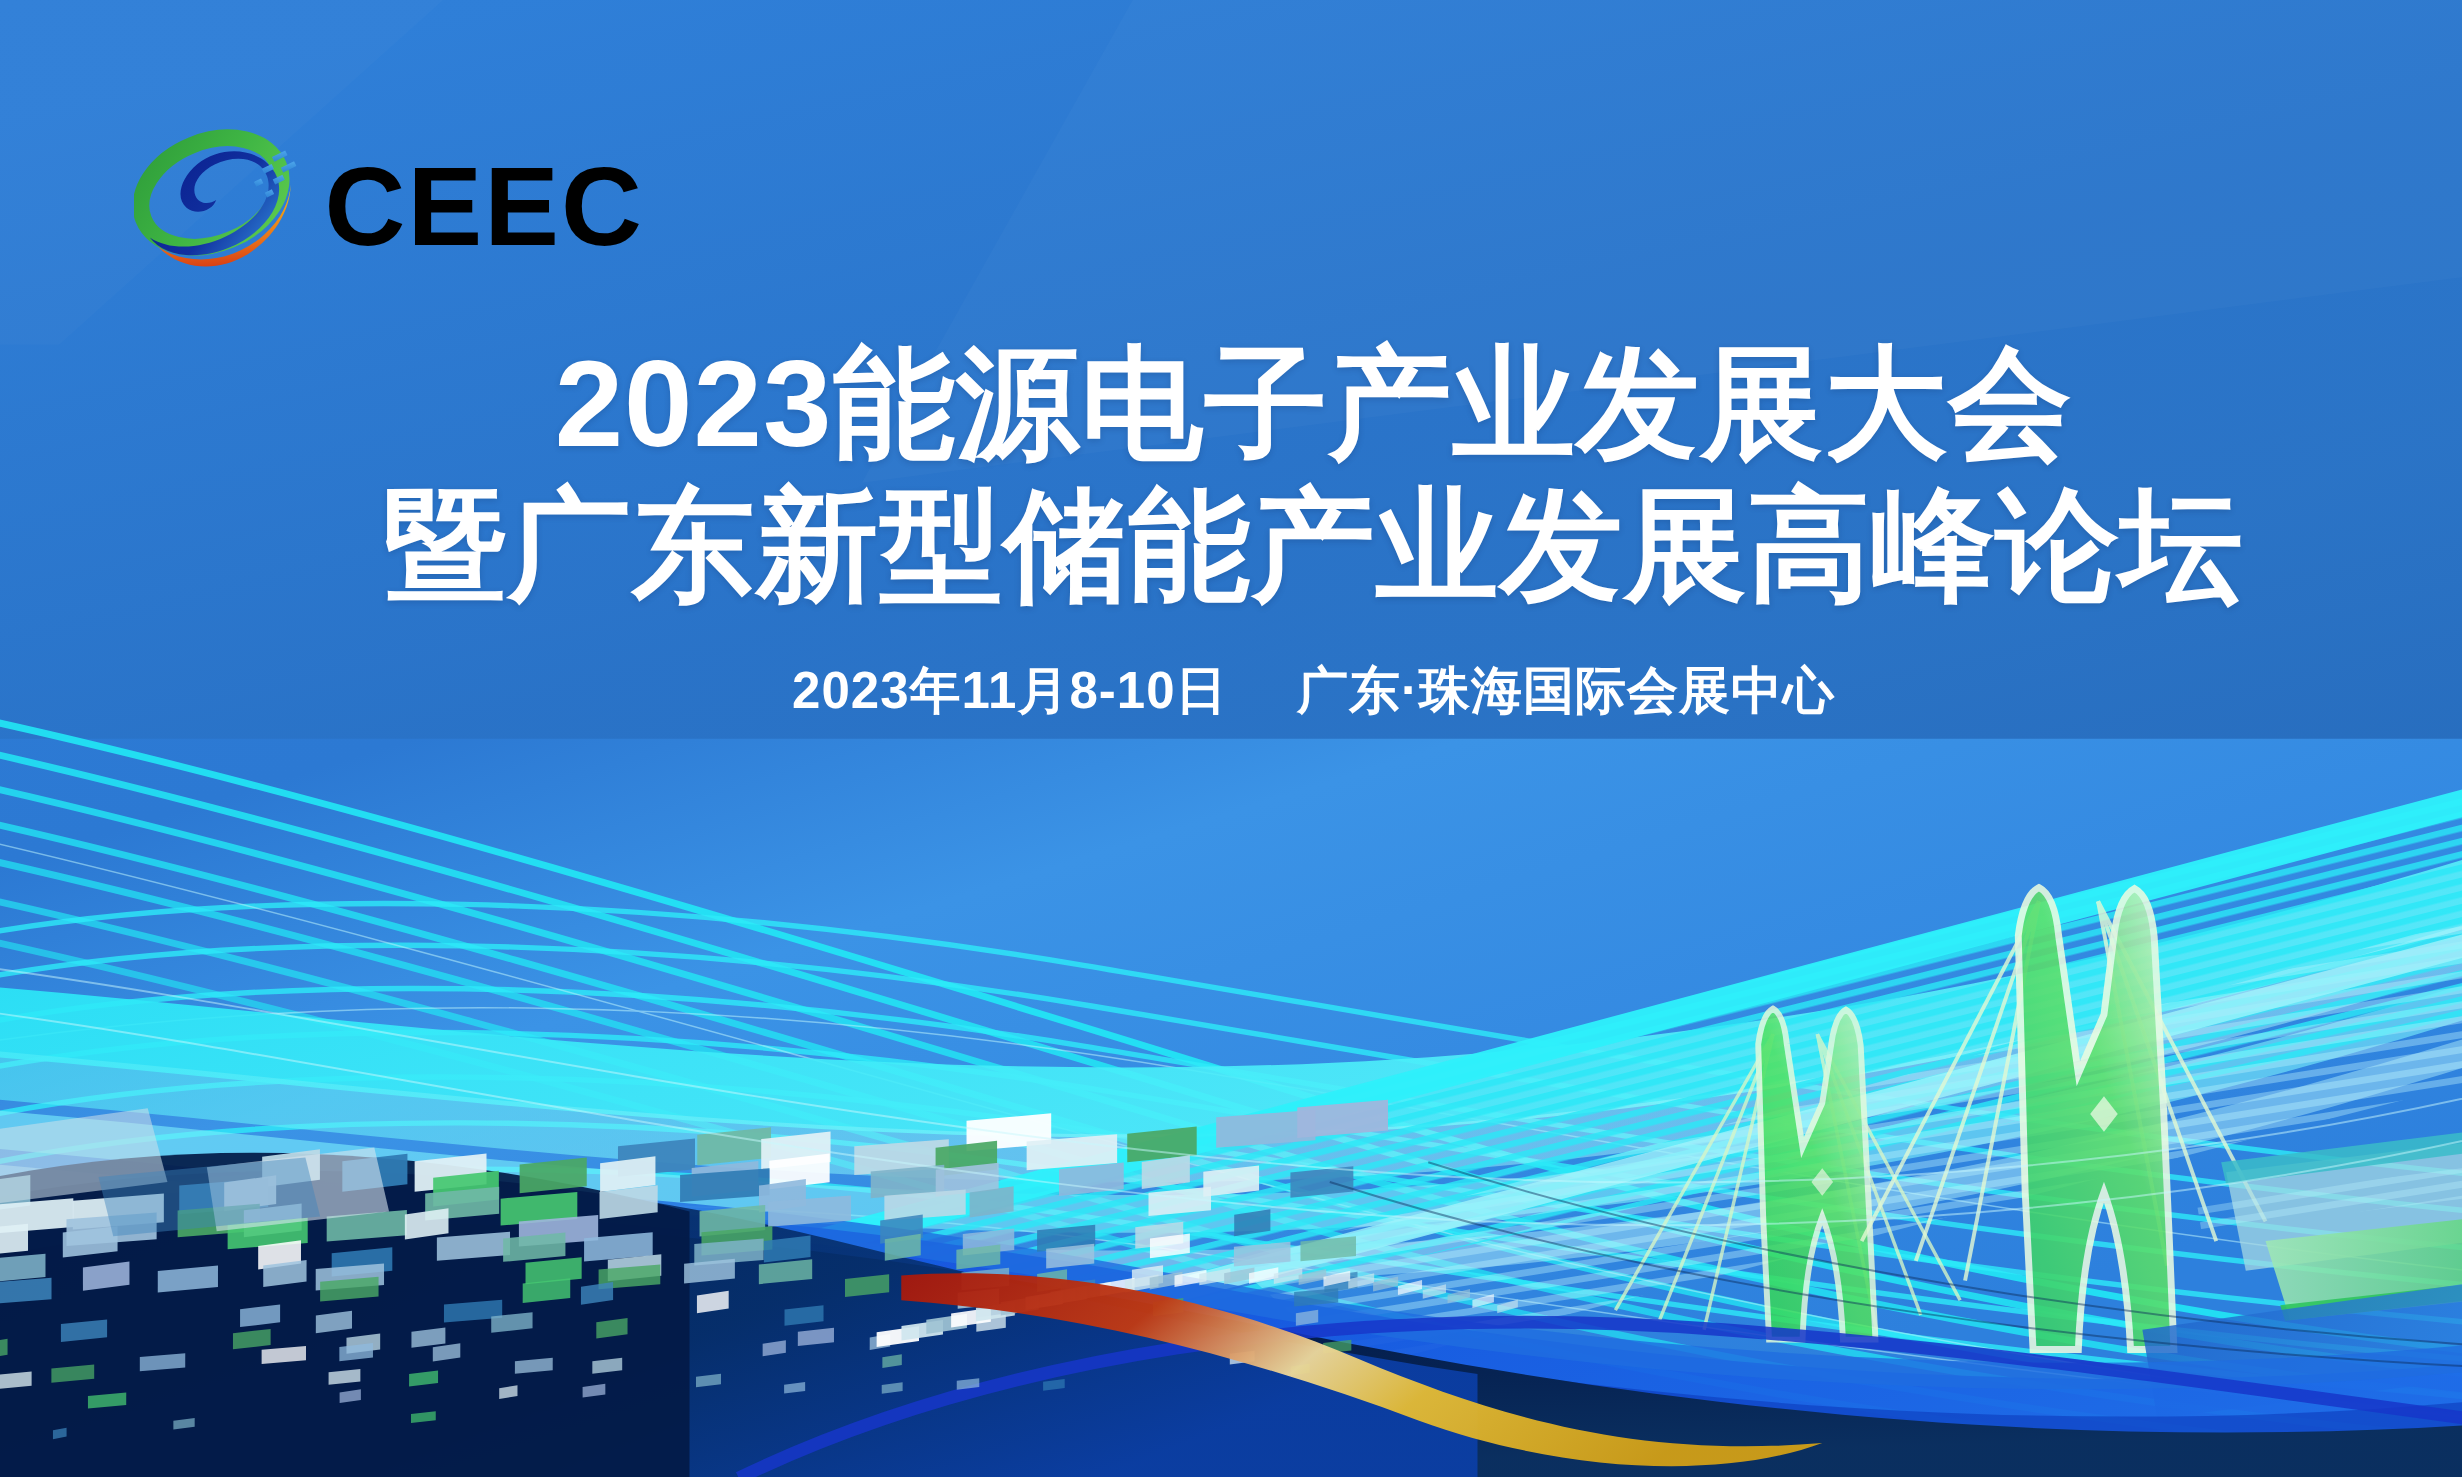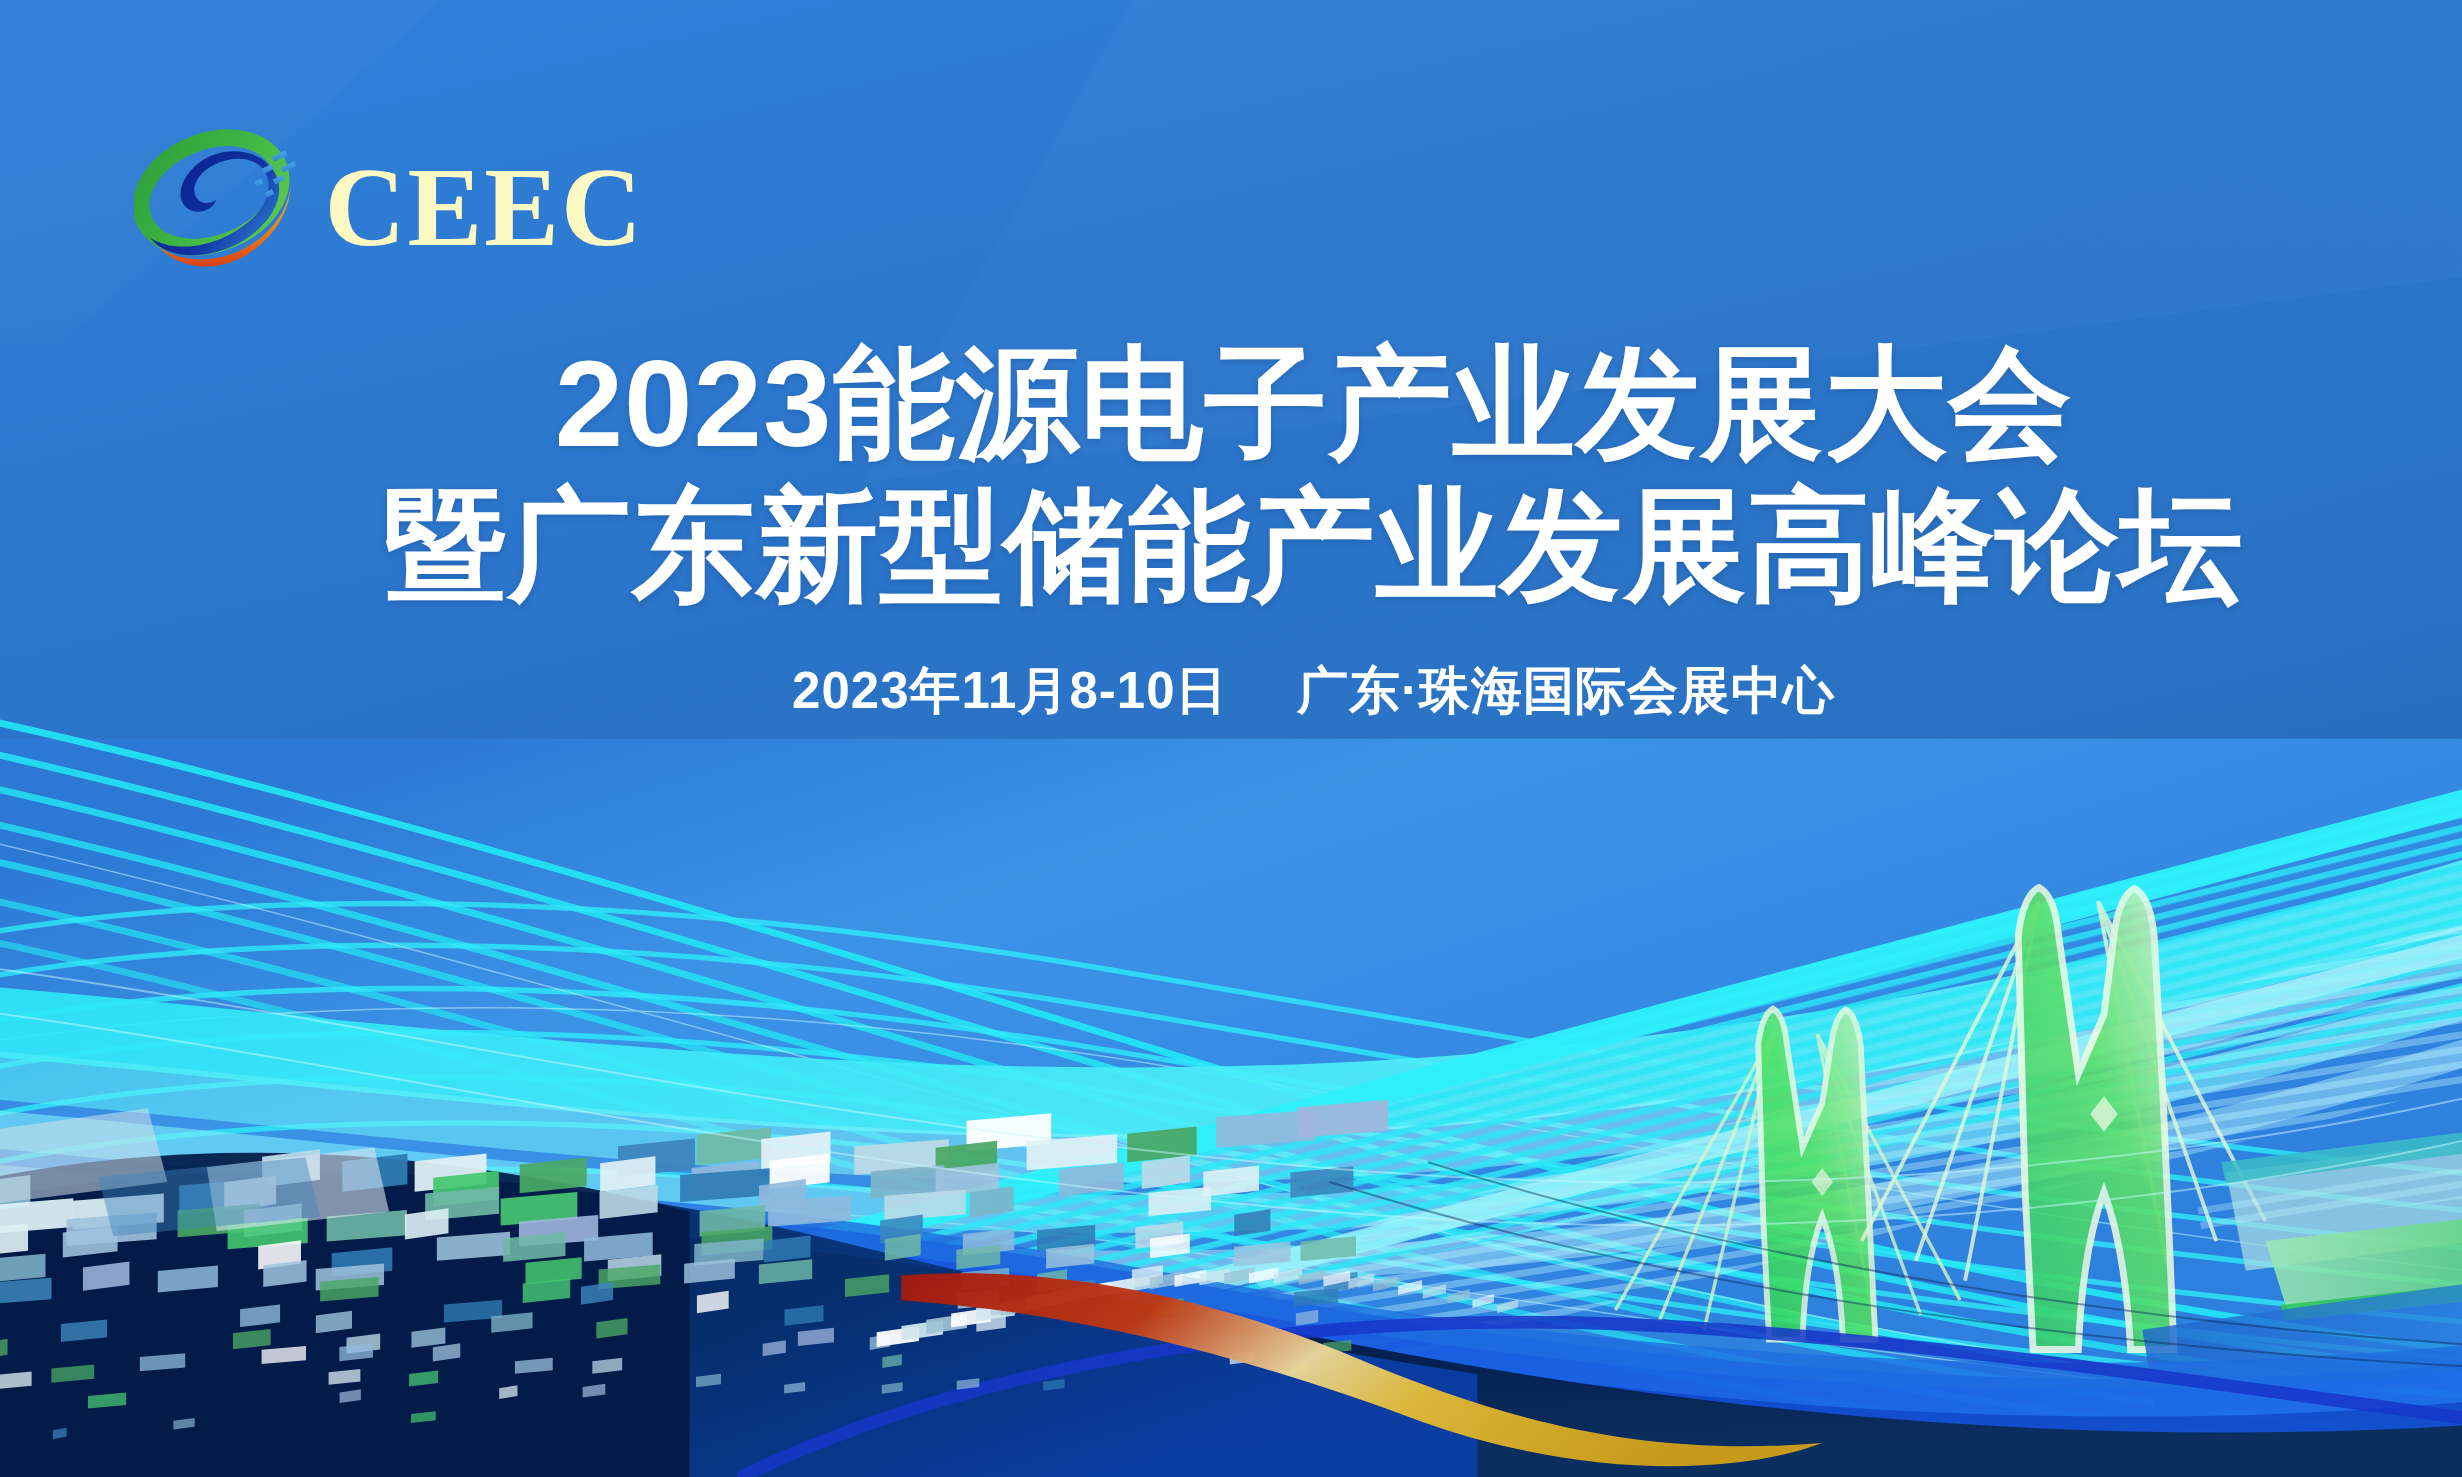--- a/index.html
+++ b/index.html
@@ -33,28 +33,28 @@
     gap: 23.6px;
     z-index: 20;
   }
   #logo-mark {
     width: 167px;
     height: 167px;
     position: relative;
     flex: 0 0 auto;
   }
   #logo-wordmark {
-    color: #fef9c3;
+    color: #000000;
     font-size: 112px;
     font-weight: 700;
     letter-spacing: 2px;
     line-height: 1;
     padding-top: 12.8px;
     white-space: nowrap;
-    font-family: Liberation Serif, serif;
+    font-family: Liberation Sans, sans-serif;
   }
 
   
   #headline-block {
     position: absolute;
     left: 0;
     top: 340px;
     width: 2627px;
     text-align: center;
     z-index: 20;

